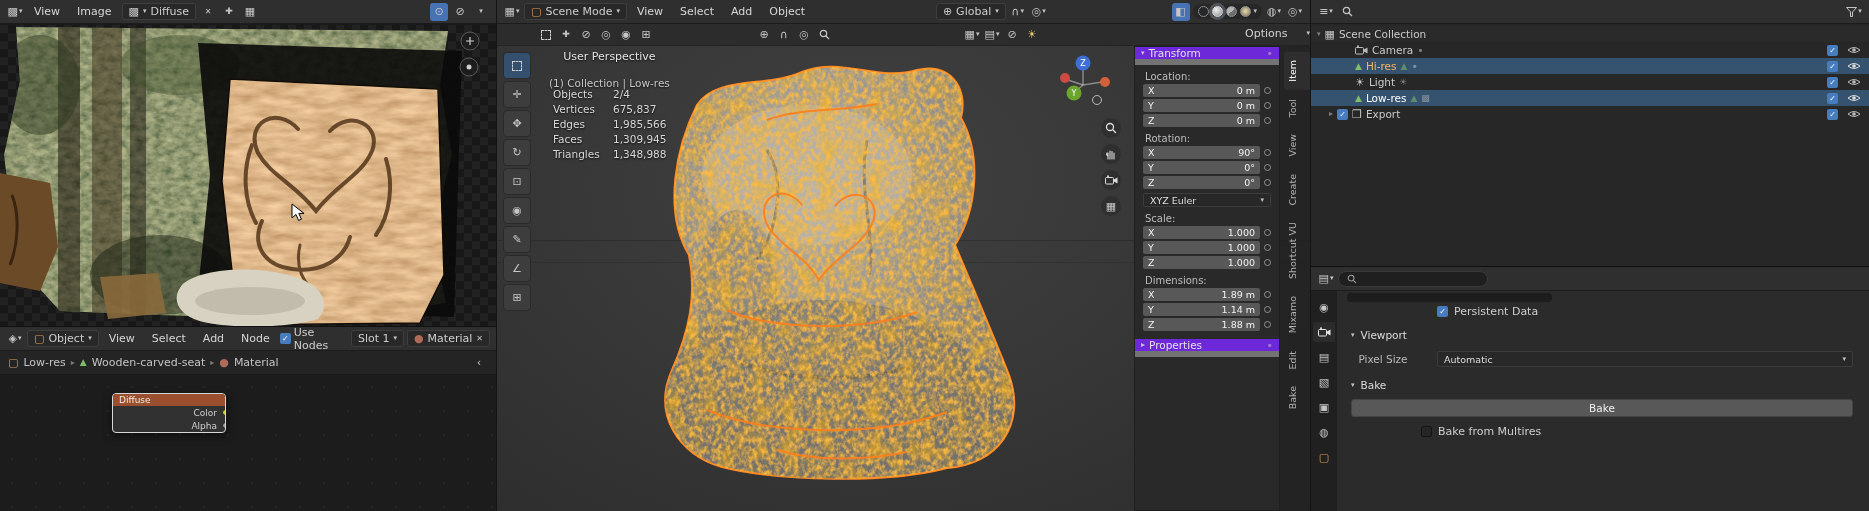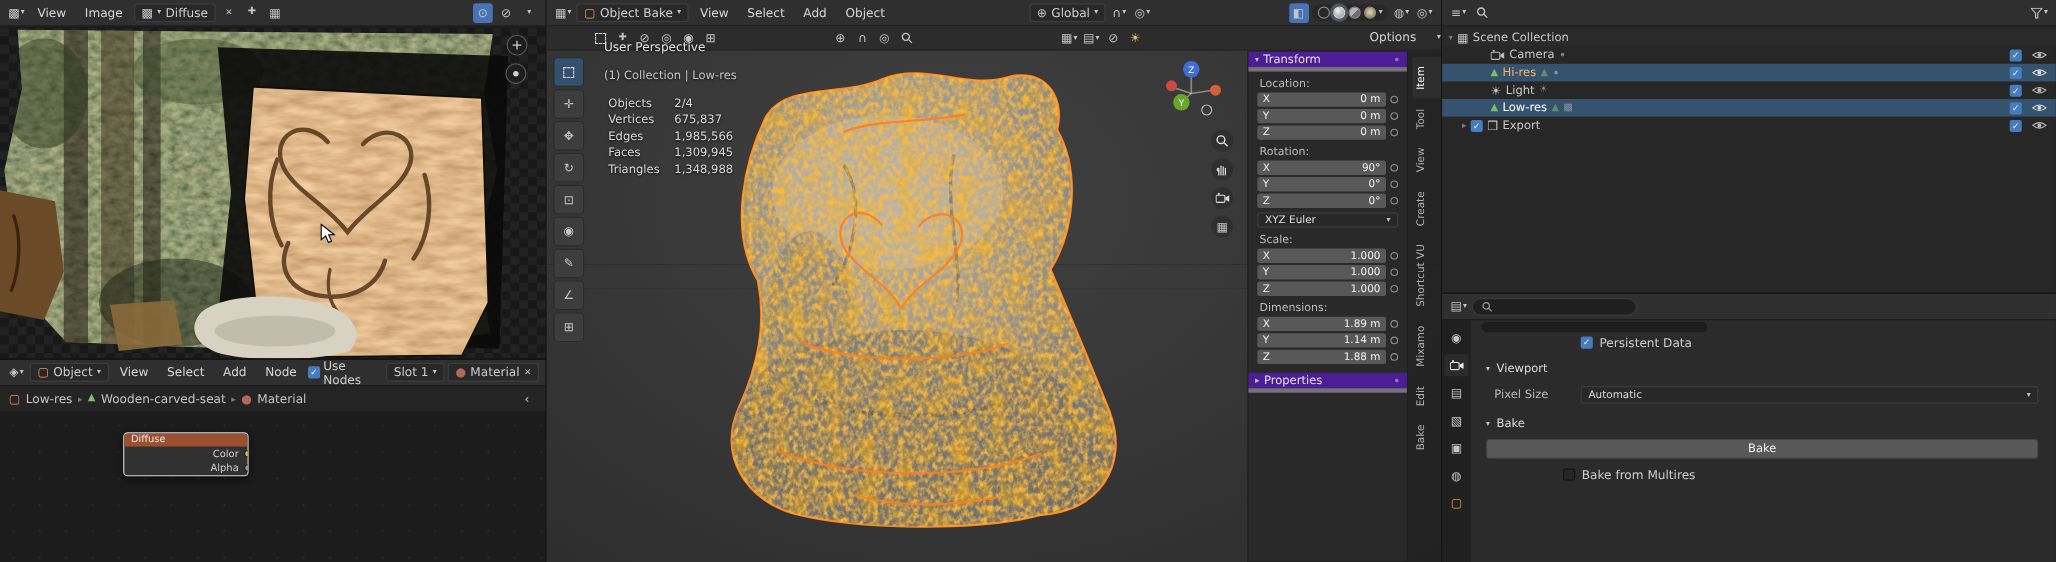--- a/index.html
+++ b/index.html
@@ -84,21 +84,21 @@
   
   #viewport { left:497px; top:0; width:813px; height:511px; background:#333; }
   #vp-bg { position:absolute; inset:0; background:radial-gradient(ellipse at 45% 35%, #404040 0%, #383838 45%, #2c2c2c 100%); }
   #vp-toolrow { position:absolute; top:24px; left:0; right:0; height:22px; background:#2c2c2c;
                 border-bottom:1px solid #232323; display:flex; align-items:center; padding:0 6px; }
   .toolrow-group { display:flex; align-items:center; gap:2px; }
   #vp-toolbar { position:absolute; left:6px; top:52px; width:30px; display:flex; flex-direction:column; }
   .tbtn { width:28px; height:27px; background:#3d3d3d; border:1px solid #2a2a2a; border-radius:4px;
           display:flex; align-items:center; justify-content:center; margin-bottom:2px; }
   .tbtn.active { background:#35506f; }
-  #vp-overlay-text { position:absolute; left:52px; top:36px; text-shadow:0 1px 2px rgba(0,0,0,.8); }
+  #vp-overlay-text { position:absolute; left:52px; top:50px; text-shadow:0 1px 2px rgba(0,0,0,.8);text-align:center; }
   #vp-overlay-text .t1 { font-size:11px; color:#e2e2e2; }
   #vp-overlay-text .t2 { font-size:10.5px; color:#c7c7c7; margin-top:14px; }
   #vp-stats { position:absolute; left:56px; top:88px; text-shadow:0 1px 2px rgba(0,0,0,.8); }
   .statline { display:flex; gap:8px; height:15px; font-size:10.5px; color:#d8d8d8; }
   .statline .sl { width:52px; }
   .groundline { position:absolute; left:0; right:0; height:1px; }
   #vp-gizmo { position:absolute; left:556px; top:52px; }
   .navbtn { position:absolute; width:20px; height:20px; border-radius:50%;
             background:rgba(40,40,40,.55); display:flex; align-items:center; justify-content:center; }
   #vp-options { position:absolute; left:748px; top:27px; display:flex; align-items:center; gap:19px; color:#d2d2d2; }
@@ -106,22 +106,22 @@
   .shade { display:flex; align-items:center; gap:3px; background:#272727; border-radius:9px; padding:2px 5px; }
   .sph { width:11px; height:11px; border-radius:50%; border:1px solid #8c8c8c; }
   .sph.on { background:radial-gradient(circle at 35% 30%, #efefef, #8f8f8f); border-color:#dadada;
             box-shadow:0 0 0 3px #50555c; }
   .sph.mat { background:linear-gradient(135deg,#b5b5b5 50%, #6d6d6d 50%); }
   .sph.ren { background:radial-gradient(circle at 50% 45%, #e8d9a8, #77715c); }
 
   
   #npanel { position:absolute; left:637px; top:46px; width:146px; bottom:0;
             background:rgba(41,41,41,.97); border:1px solid #1f1f1f; }
-  .phead { height:18px; display:flex; align-items:center; gap:4px; background:#4c1d95;
-           border-bottom:4px solid #737373; padding:0 6px; font-size:10.5px; color:#e2e2e2; }
+  .phead { height:18px; display:flex; align-items:center; gap:4px; background:#6d28d9;
+           border-bottom:6px solid #737373; padding:0 6px; font-size:10.5px; color:#e2e2e2; }
   .plabel { font-size:10px; color:#bdbdbd; margin:6px 10px 2px; }
   .prow { display:flex; align-items:center; gap:4px; margin:0 8px 2px; }
   .pfield { flex:1; display:flex; justify-content:space-between; align-items:center; background:#585858;
             border-radius:2px; height:13px; padding:0 5px; font-size:9.5px; color:#f2f2f2; }
   .decor { width:7px; height:7px; border:1px solid #8f8f8f; border-radius:50%; flex:none; }
   .pselect { display:flex; justify-content:space-between; align-items:center; background:#282828;
              border:1px solid #3c3c3c; border-radius:2px; height:14px; margin:4px 8px;
              padding:0 6px; font-size:9.5px; color:#ddd; }
   #npanel-props-head { margin-top:8px; }
 
@@ -368,21 +368,21 @@
       </g>
     </svg>
 
     <div class="hdr" style="position:absolute; left:0; top:0; right:0;">
       <span class="ibtn">
           <span class="g g-grid"></span>
           <span class="g g-chev"></span>
         </span>
       <span class="dd">
         <span class="g g-obj"></span>
-        <span>Object Bake</span>
+        <span>Scene Mode</span>
         <span class="g g-chev"></span>
       </span>
       <span class="menu">View</span>
       <span class="menu">Select</span>
       <span class="menu">Add</span>
       <span class="menu">Object</span>
       <span class="spacer"></span>
       <span class="dd">
         <span class="g g-globe"></span>
         <span>Global</span>

